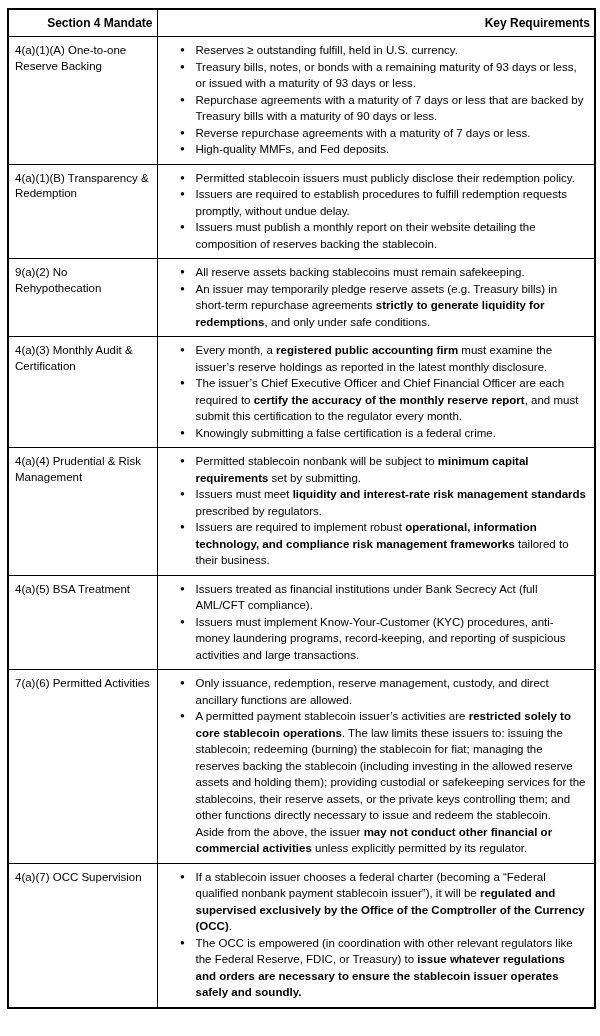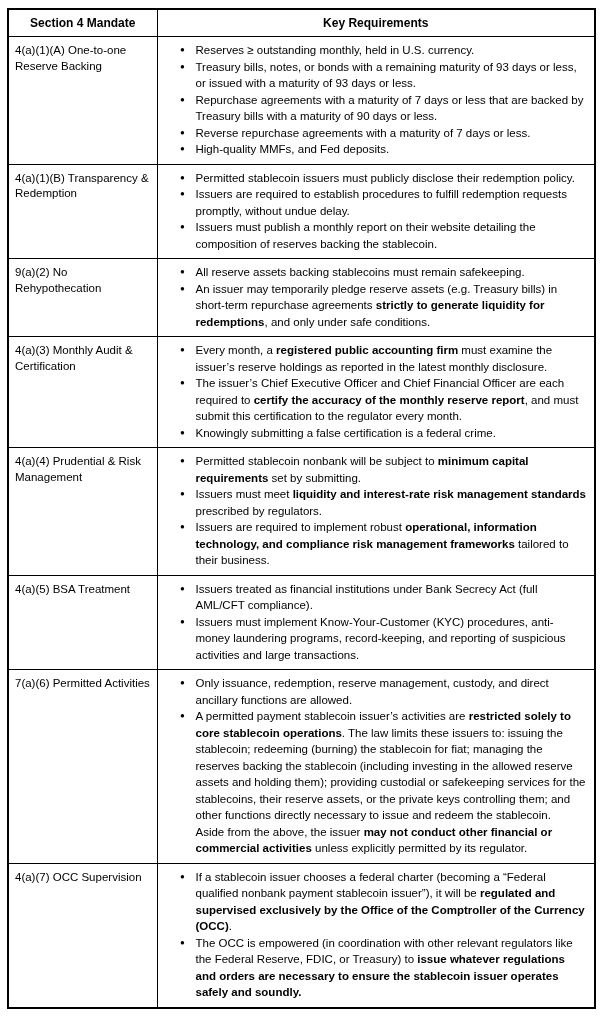--- a/index.html
+++ b/index.html
@@ -25,21 +25,21 @@
   table.mandate-table td {
     border: 1px solid #000000;
     vertical-align: top;
     box-sizing: border-box;
   }
   col.c-mandate { width: 149px; }
   col.c-req { width: 438px; }
   th.header-cell {
     font-size: 12px;
     font-weight: bold;
-    text-align: center;
+    text-align: right;
     padding: 5px 4px;
     line-height: 16px;
   }
   td.mandate-cell {
     font-size: 11.5px;
     font-weight: normal;
     line-height: 15.5px;
     padding: 6px 6px 6px 6px;
   }
   td.req-cell {
@@ -78,21 +78,21 @@
         <th class="header-cell">Section 4 Mandate</th>
         <th class="header-cell">Key Requirements</th>
       </tr>
     </thead>
     <tbody>
         <tr>
           <td class="mandate-cell">4(a)(1)(A) One-to-one Reserve Backing</td>
           <td class="req-cell">
             <div class="item">
               <span class="marker">●</span>
-              <span class="item-text"><span>Reserves ≥ outstanding monthly, held in U.S. currency.</span></span>
+              <span class="item-text"><span>Reserves ≥ outstanding fulfill, held in U.S. currency.</span></span>
             </div>
             <div class="item">
               <span class="marker">●</span>
               <span class="item-text"><span>Treasury bills, notes, or bonds with a remaining maturity of 93 days or less, or issued with a maturity of 93 days or less.</span></span>
             </div>
             <div class="item">
               <span class="marker">●</span>
               <span class="item-text"><span>Repurchase agreements with a maturity of 7 days or less that are backed by Treasury bills with a maturity of 90 days or less.</span></span>
             </div>
             <div class="item">

